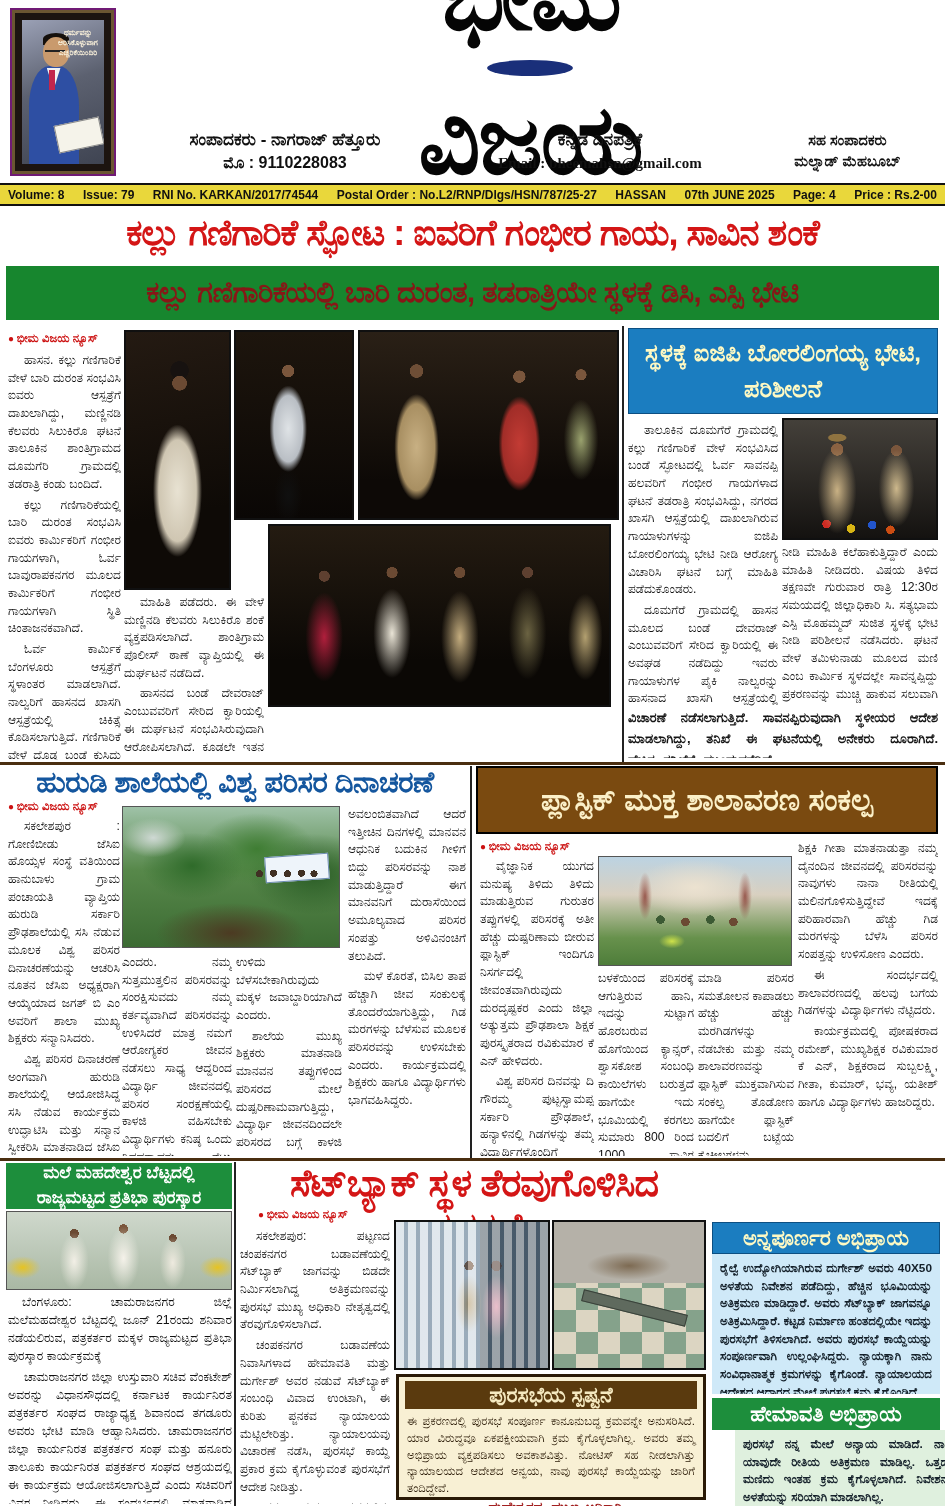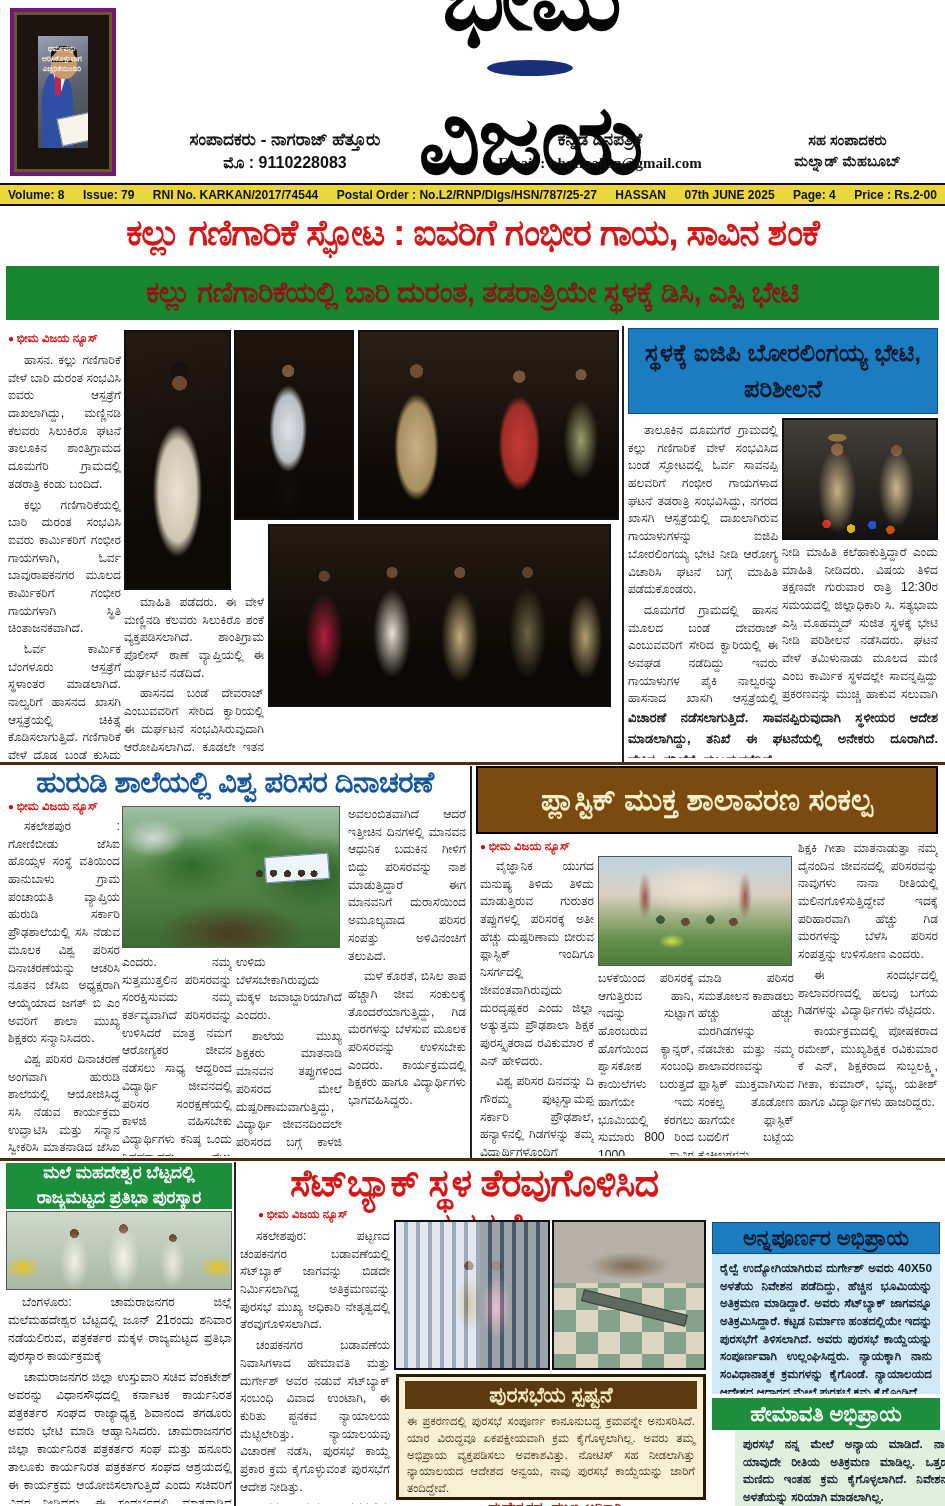--- a/index.html
+++ b/index.html
@@ -1,20 +1,20 @@
 <!DOCTYPE html>
 <html><head>
 <meta charset="utf-8">
 <style>
   html,body{margin:0;padding:0;background:#888;}
   .page{position:relative;width:945px;height:1506px;background:#ffffff;margin:0 auto;overflow:hidden;
         font-family:"Liberation Sans","DejaVu Sans",sans-serif;color:#111;}
   .abs{position:absolute;}
   
-  .amb-frame{background:#1c1410;border:4px solid #701a75;box-shadow:inset 0 0 0 3px #6b5632;padding:24px;box-sizing:border-box;}
+  .amb-frame{background:#1c1410;border:2px solid #701a75;box-shadow:inset 0 0 0 3px #6b5632;padding:10px;box-sizing:border-box;}
   .amb-inner{position:relative;width:100%;height:100%;background:linear-gradient(160deg,#9aa0b5 0%,#5c6170 45%,#3f4452 100%);overflow:hidden;}
   .amb-head{position:absolute;left:26%;top:12%;width:26px;height:30px;border-radius:50% 50% 45% 45%;background:#c99a6d;}
   .amb-hair{position:absolute;left:26%;top:9%;width:26px;height:12px;border-radius:50% 50% 0 0;background:#15100c;}
   .amb-glasses{position:absolute;left:28%;top:21%;width:20px;height:5px;border-top:2px solid #222;}
   .amb-suit{position:absolute;left:8%;top:32%;width:62%;height:70%;background:#2e4fa3;border-radius:40% 40% 0 0;}
   .amb-shirt{position:absolute;left:30%;top:33%;width:14px;height:22px;background:#f2f2f2;clip-path:polygon(0 0,100% 0,50% 100%);}
   .amb-tie{position:absolute;left:33.5%;top:35%;width:6px;height:20px;background:#c2264d;}
   .amb-book{position:absolute;left:42%;top:70%;width:44px;height:26px;background:#f5f3ea;border:1px solid #888;transform:rotate(-12deg);}
   .amb-caption{position:absolute;right:2px;top:8px;width:48px;color:#f8efd9;font-size:7.5px;line-height:1.35;text-align:center;font-weight:bold;}
   .title-row{display:flex;align-items:center;justify-content:center;gap:16px;flex-direction:column;}
@@ -23,21 +23,21 @@
           background:radial-gradient(circle,#1a2f7a 0 7px,rgba(0,0,0,0) 7.5px),
           repeating-conic-gradient(#1a2f7a 0deg 4deg,#ffffff 4deg 15deg);}
   .mast-sub{font-weight:bold;text-align:center;}
   .serifline{font-family:"Liberation Serif","DejaVu Serif",serif;}
   
   .infobar{background:#e9d73b;border-top:2px solid #111;border-bottom:2px solid #111;display:flex;align-items:center;
            justify-content:space-between;padding:0 8px;box-sizing:border-box;font-size:12px;font-weight:bold;color:#101010;}
   
   .hl-red1{color:#d41616;font-size:36px;font-weight:900;text-align:center;letter-spacing:-1px;line-height:1.4;}
   .green-band{background:#17862e;color:#871717;font-weight:900;font-size:29px;display:flex;align-items:center;justify-content:center;letter-spacing:-0.5px;}
-  .blue-box{background:#1b7dc0;border:1px solid #0c4f82;color:#0f172a;font-weight:900;font-size:24px;text-align:center;
+  .blue-box{background:#1b7dc0;border:1px solid #0c4f82;color:#fef9c3;font-weight:900;font-size:24px;text-align:center;
             display:flex;align-items:center;justify-content:center;line-height:1.5;padding:2px 8px;box-sizing:border-box;}
   .hl-blue{color:#14569e;font-size:29px;font-weight:900;text-align:center;letter-spacing:-0.5px;}
   .brown-box{background:#7a4a10;border:2px solid #000;color:#fbf0c8;font-weight:900;font-size:30px;text-align:center;
              display:flex;align-items:center;justify-content:center;box-sizing:border-box;}
   .hl-red2{color:#d41616;font-size:38px;font-weight:900;text-align:center;letter-spacing:-1px;}
   .green-head{background:#1d8e3c;color:#ffffff;font-weight:800;font-size:17px;text-align:center;display:flex;align-items:center;justify-content:center;line-height:1.45;padding:13px 4px;box-sizing:border-box;}
   
   .byline{color:#cc1111;font-weight:bold;font-size:11.5px;white-space:nowrap;}
   .byline::before{content:"● ";font-size:10px;}
   .col{position:absolute;overflow:hidden;text-align:justify;font-size:12.2px;line-height:1.45;color:#121212;}

